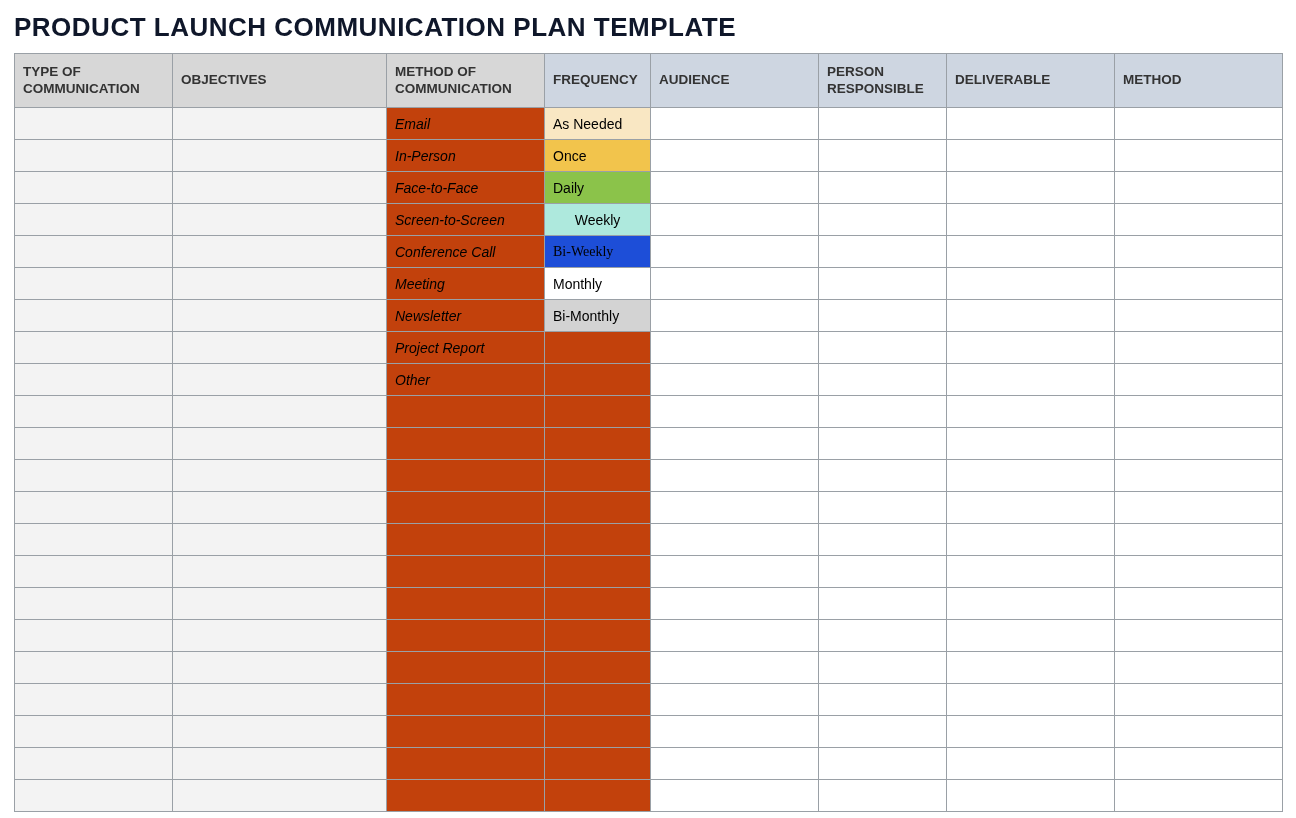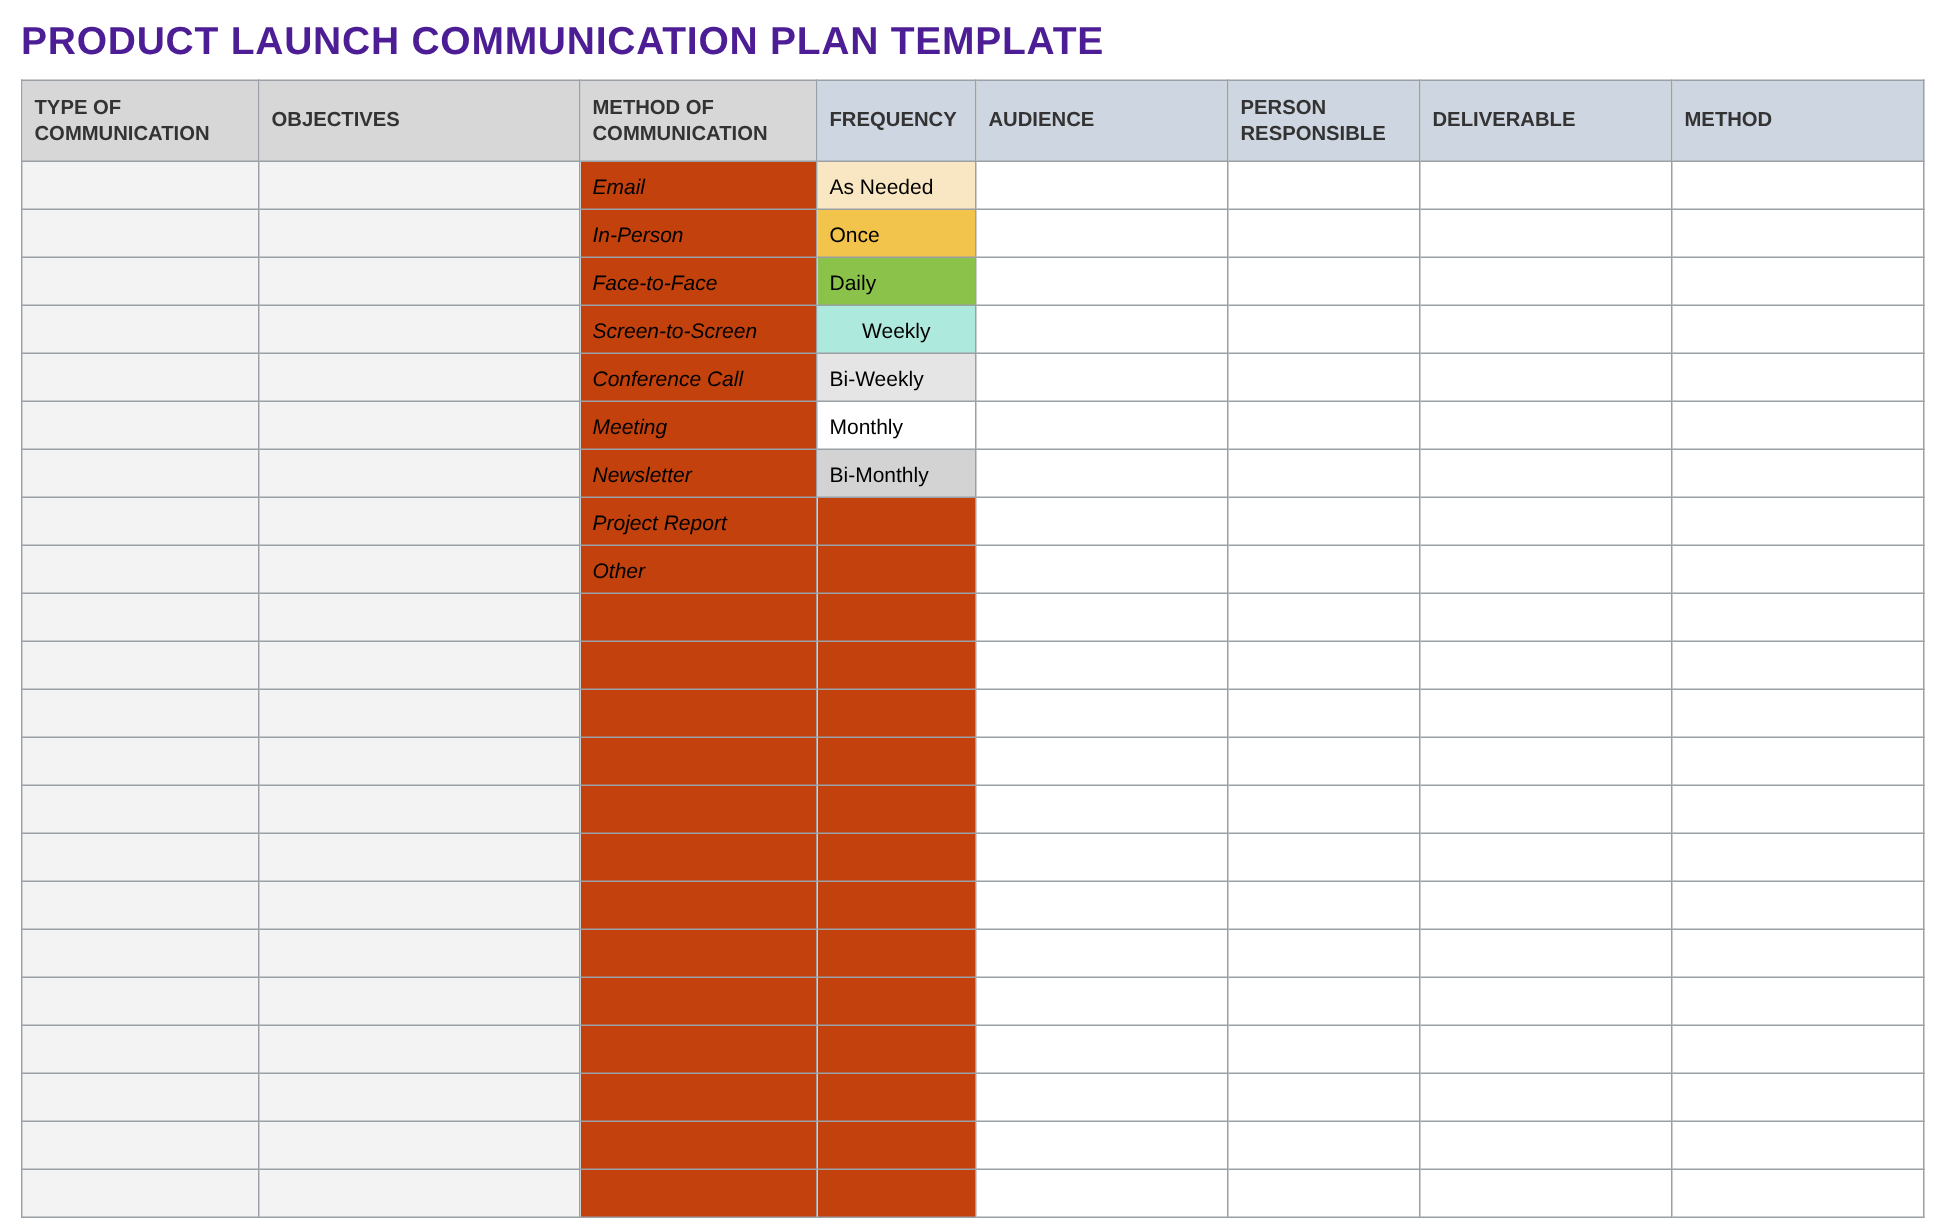--- a/index.html
+++ b/index.html
@@ -5,21 +5,21 @@
   * { box-sizing: border-box; margin: 0; padding: 0; }
   body {
     font-family: "Segoe UI", Arial, sans-serif;
     background: #ffffff;
     padding: 12px 14px;
     width: 1296px;
   }
   .title {
     font-size: 26px;
     font-weight: 700;
-    color: #4c1d95;
+    color: #0f172a;
     letter-spacing: 0.5px;
     margin-bottom: 10px;
   }
   table {
     border-collapse: collapse;
     width: 1268px;
     table-layout: fixed;
     padding-left: 37px;
   }
   th, td {
@@ -43,21 +43,21 @@
   }
   th.hdr-grey { background: #d7d7d7; }
   th.hdr-blue { background: #ced6e1; }
   td.cell-grey { background: #f3f3f3; }
   td.cell-blue { background: #c2410c; font-style: italic; }
   td.cell-white { background: #ffffff; }
   .freq-asneeded   { background: #f9e7c3; margin-top: 16px; }
   .freq-once       { background: #f2c44c; }
   .freq-daily      { background: #8bc34a; }
   .freq-weekly     { background: #aee9dd; text-align: center; }
-  .freq-biweekly   { background: #e5e5e5; }
+  .freq-biweekly   { background: #1d4ed8; font-family: Liberation Serif, serif; }
   .freq-monthly    { background: #ffffff; }
   .freq-bimonthly  { background: #d3d3d3; }
   col.c-type   { width: 158px; }
   col.c-obj    { width: 214px; }
   col.c-method { width: 158px; }
   col.c-freq   { width: 106px; }
   col.c-aud    { width: 168px; }
   col.c-person { width: 128px; }
   col.c-deliv  { width: 168px; }
   col.c-format { width: 168px; }

